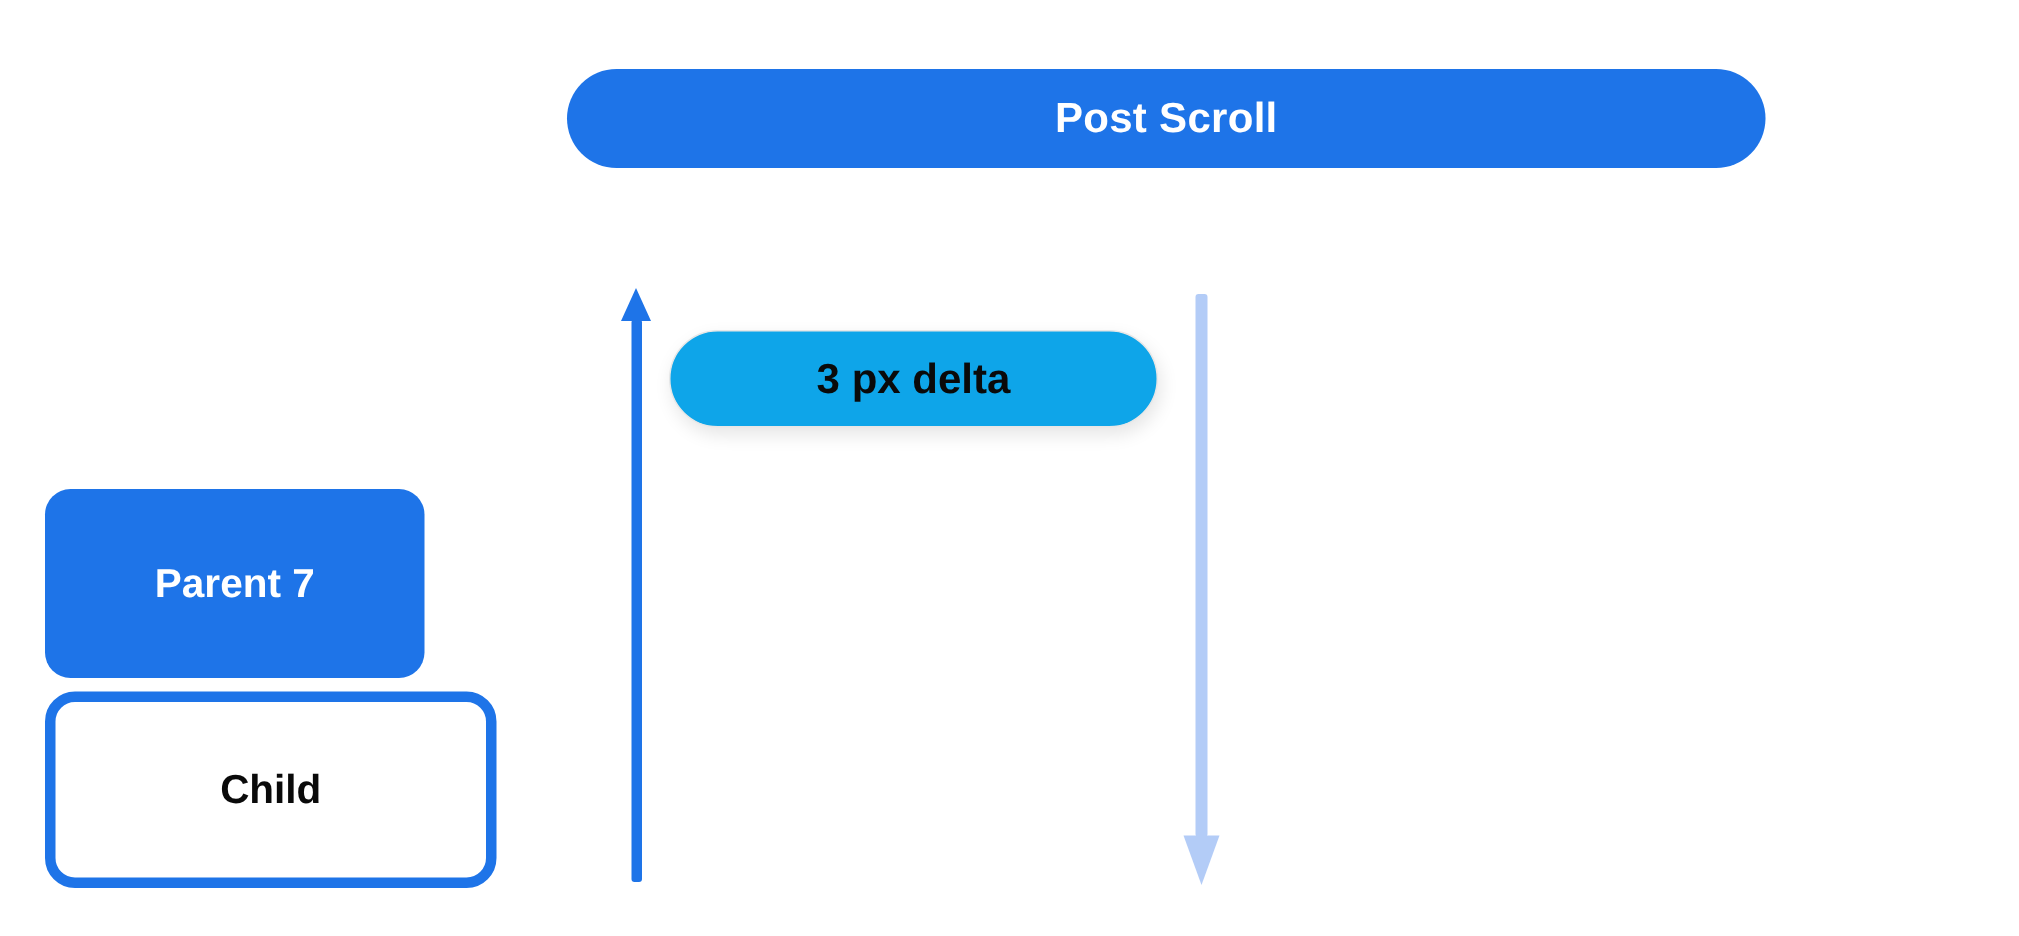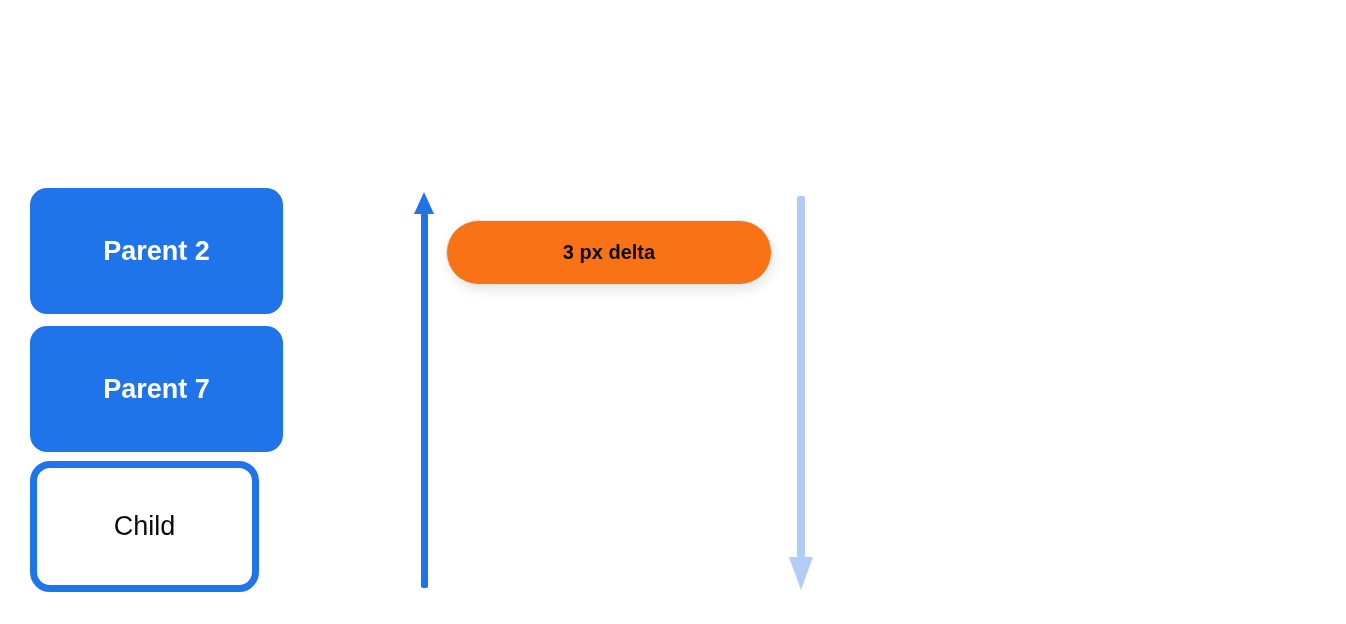--- a/index.html
+++ b/index.html
@@ -34,25 +34,25 @@
   
   .parent-box {
     left: 30px; width: 253px; height: 126px;
     border-radius: 17px;
     background: var(--primary-blue);
     color: #ffffff; font-weight: 700; font-size: 27px;
   }
   .parent-2 { top: 188px; }
   .parent-1 { top: 326px; }
   .child-box {
-    left: 30px; top: 461px; width: 229px; height: 131px;
+    left: 30px; top: 461px; width: 301px; height: 131px;
     border-radius: 20px;
     background: #ffffff;
     border: 7px solid var(--primary-blue);
-    color: var(--text-dark); font-weight: 400; font-size: 27px;
+    color: var(--text-dark); font-weight: 700; font-size: 27px;
   }
 
   
   .arrow-up-shaft {
     position: absolute; left: 421px; top: 213px;
     width: 7px; height: 375px;
     background: var(--primary-blue);
     border-radius: 2px;
   }
   .arrow-up-head {
@@ -73,41 +73,41 @@
     width: 0; height: 0;
     border-left: 12px solid transparent;
     border-right: 12px solid transparent;
     border-top: 33px solid var(--light-blue);
   }
 
   
   .delta-pill {
     left: 446px; top: 220px; width: 326px; height: 65px;
     border-radius: 33px;
-    background: #f97316;
+    background: #0ea5e9;
     border: 1px solid var(--pill-border);
     box-shadow: 2px 5px 12px rgba(0,0,0,0.10);
-    color: var(--text-dark); font-weight: 600; font-size: 20px;
+    color: var(--text-dark); font-weight: 600; font-size: 28px;
   }
   .dispatch-pill {
     left: 446px; top: 498px; width: 329px; height: 60px;
     border-radius: 30px;
     background: var(--primary-blue);
     color: #ffffff; font-weight: 700; font-size: 28px;
   }
 </style>
 </head>
 <body>
 
 <div class="stage">
 
+  <div class="pill post-scroll">
+    <span>Post Scroll</span>
+  </div>
 
-  <div class="box parent-box parent-2">
-    <span>Parent 2</span>
-  </div>
 
   <div class="box parent-box parent-1">
     <span>Parent 7</span>
   </div>
 
   <div class="box child-box">
     <span>Child</span>
   </div>
 
   <div>

